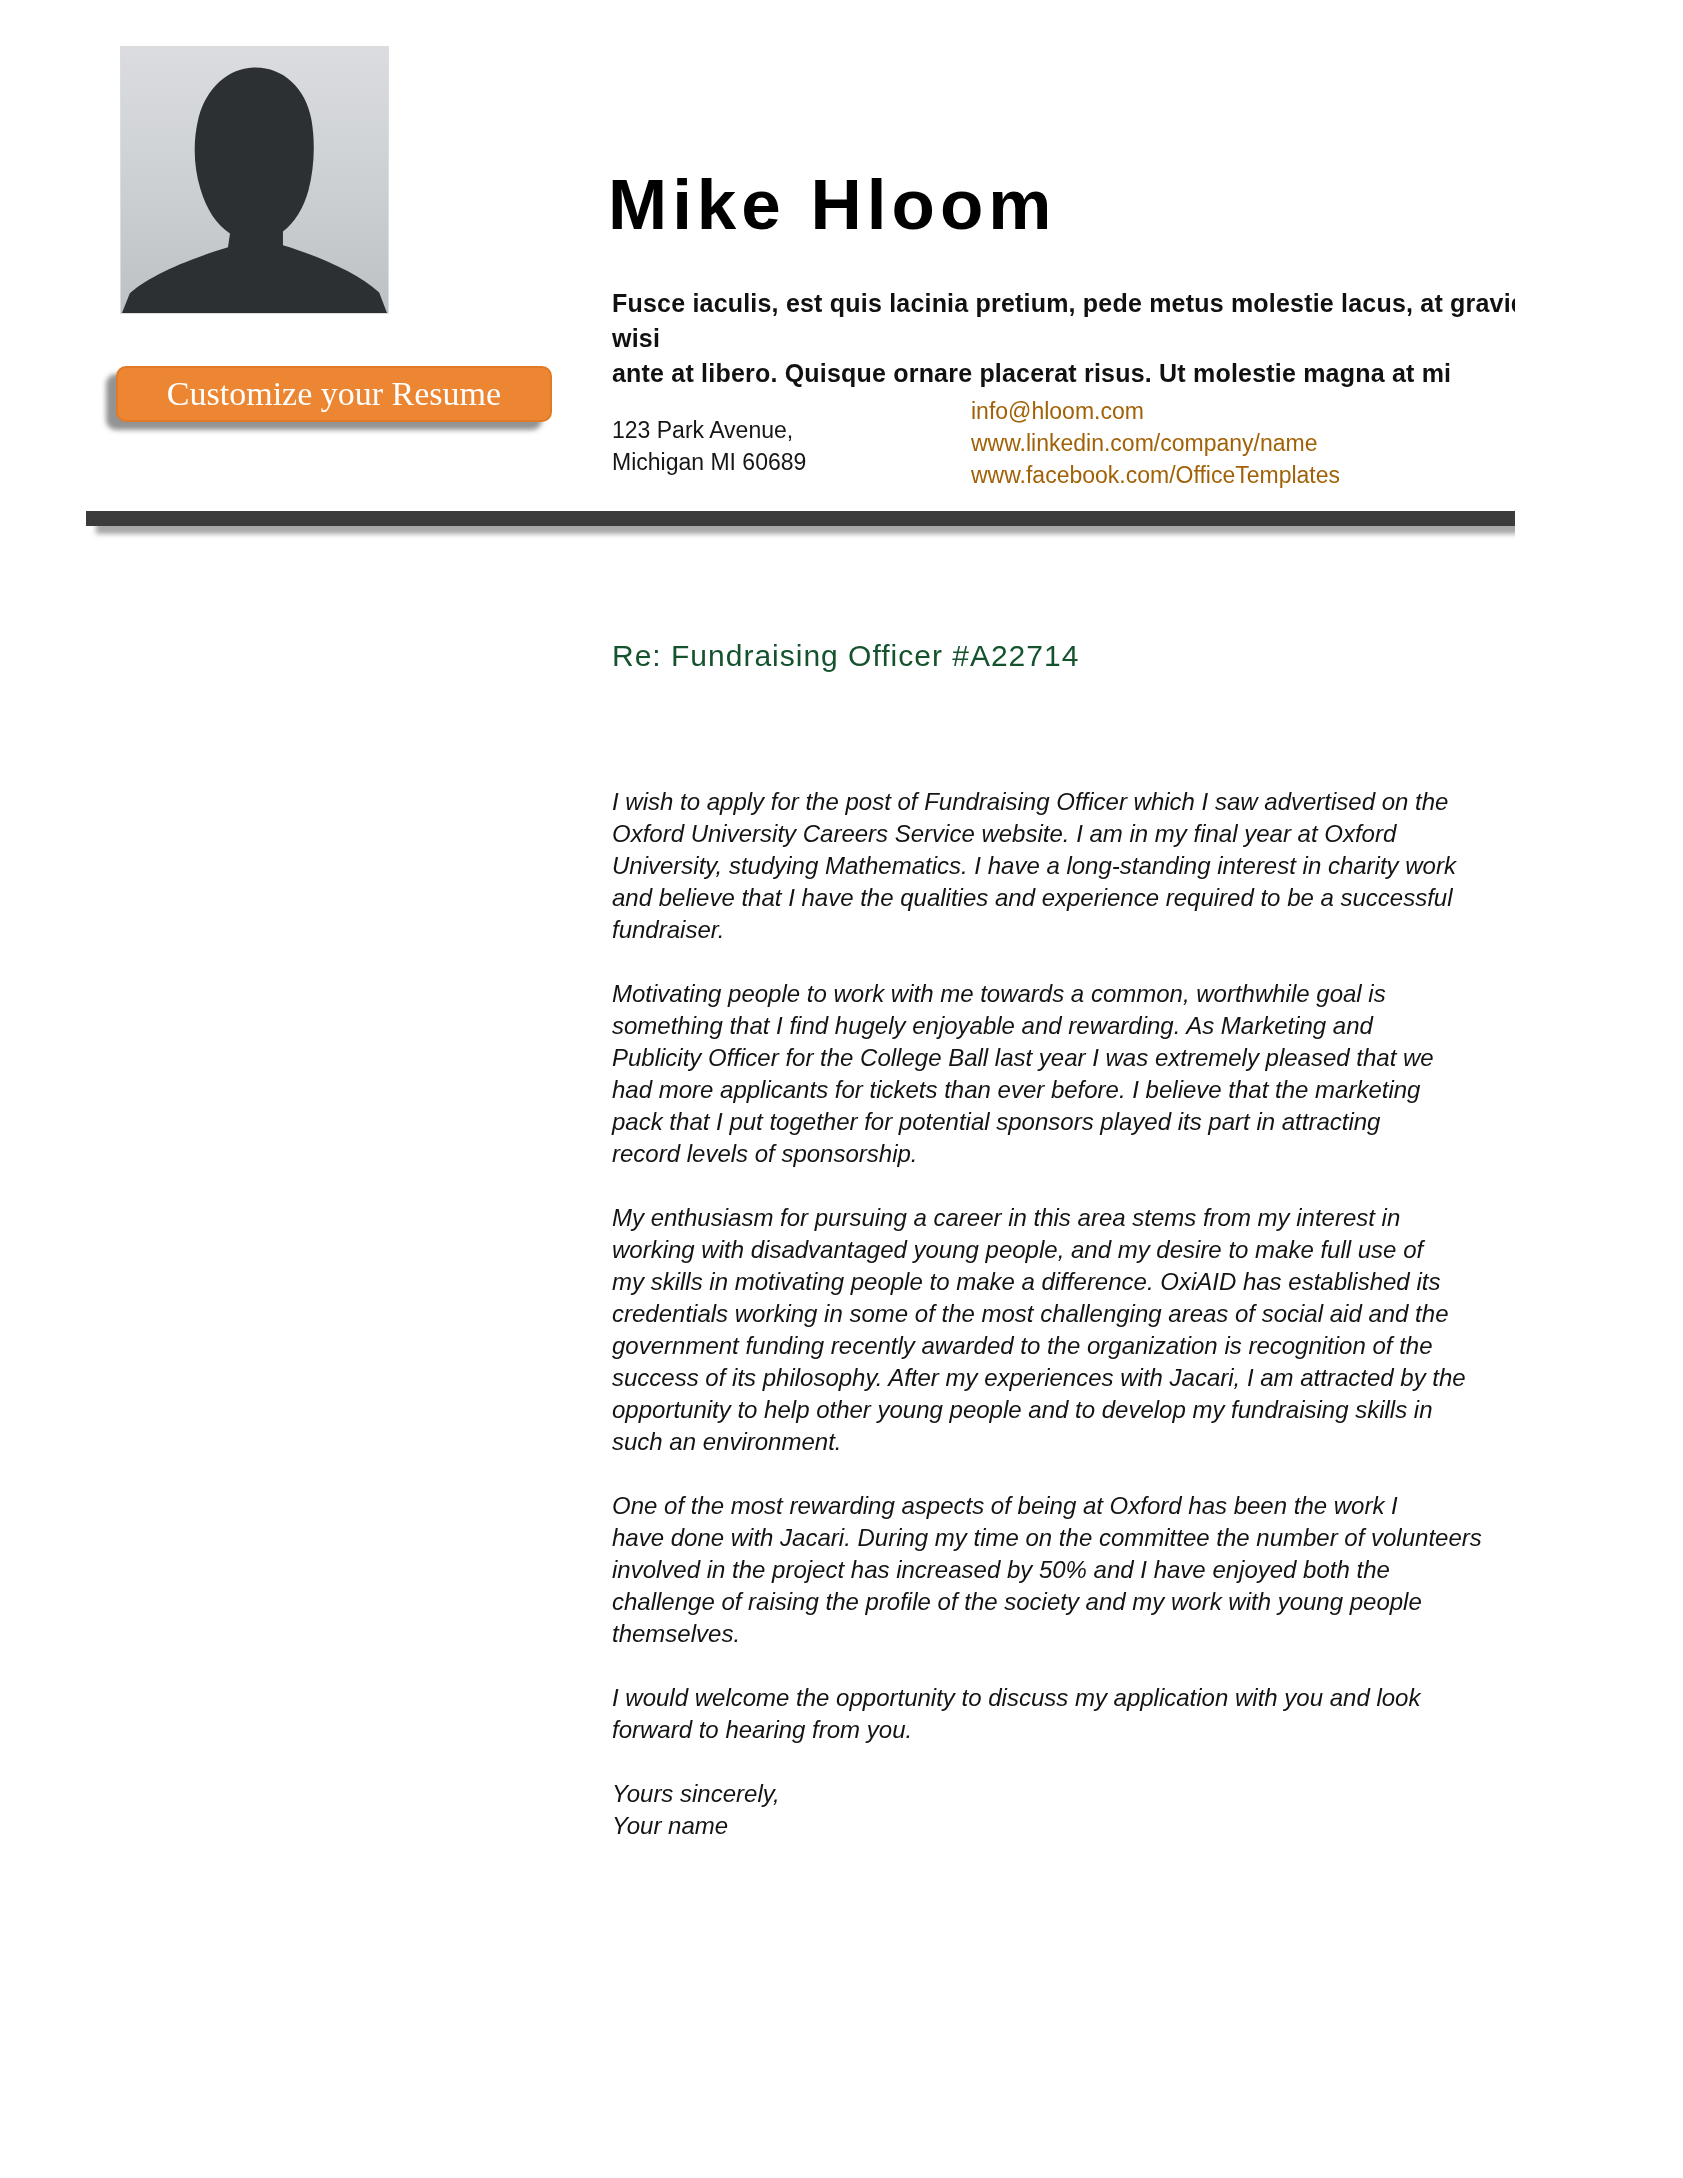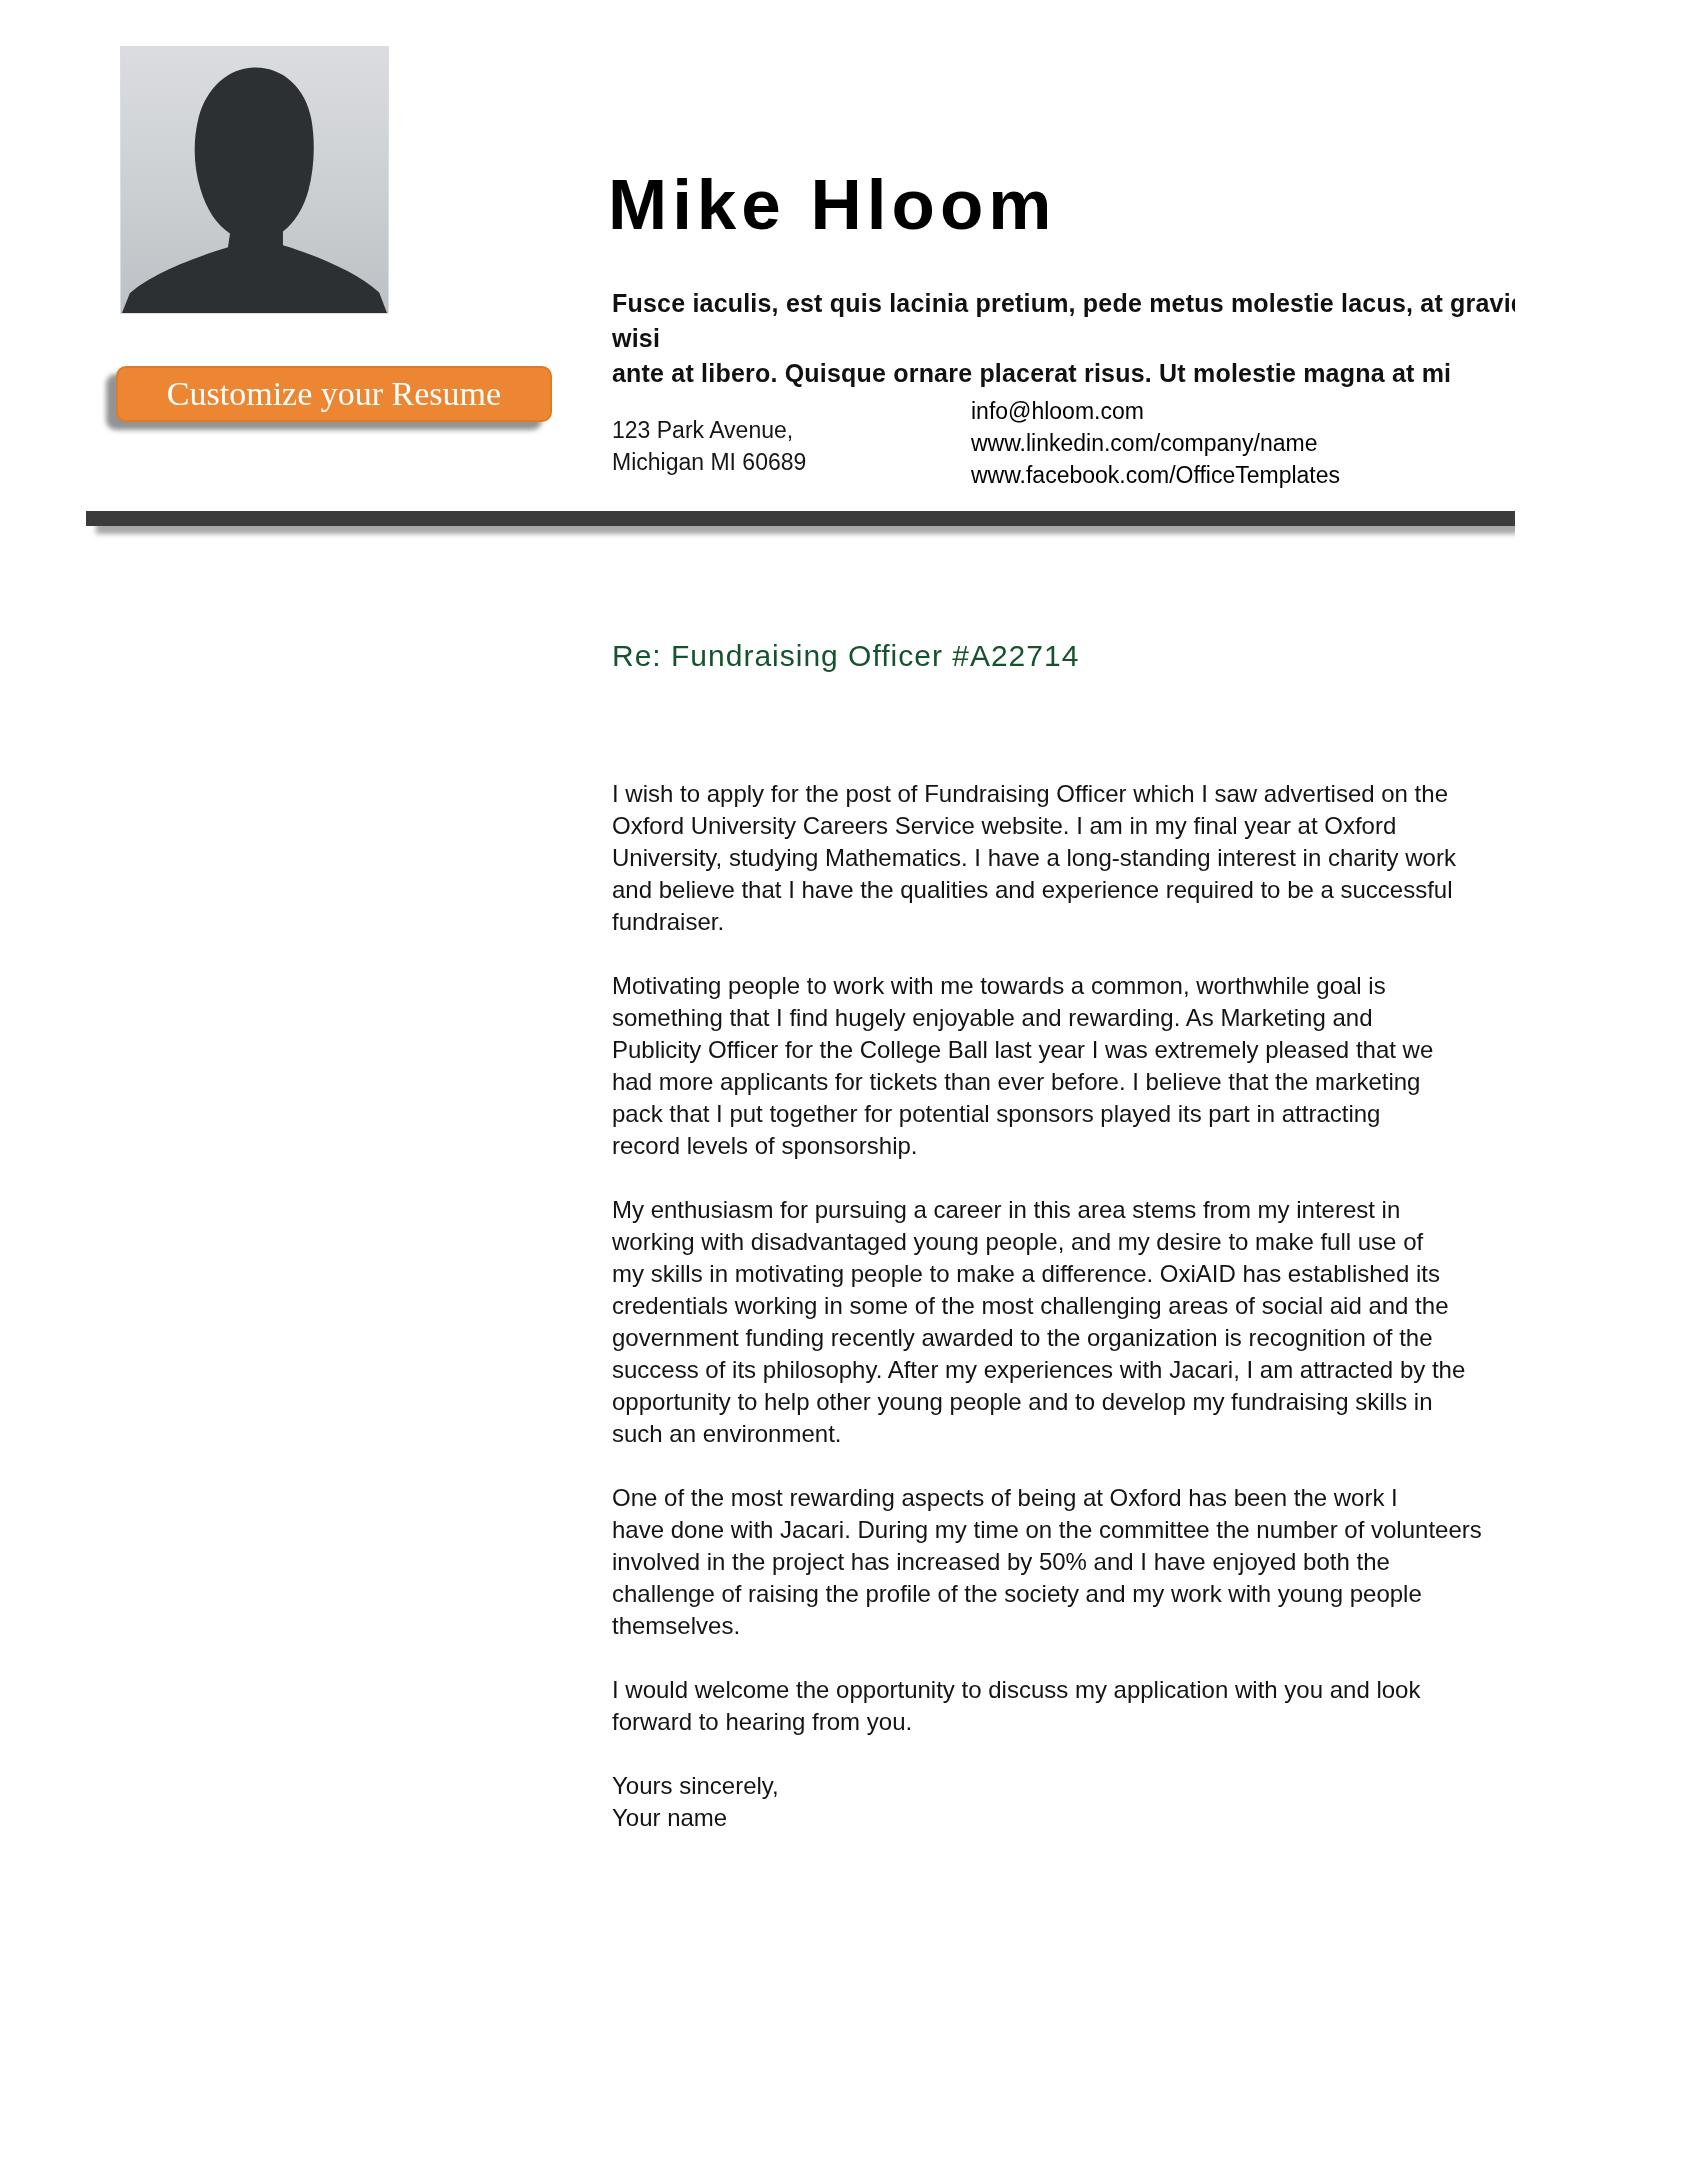--- a/index.html
+++ b/index.html
@@ -27,21 +27,21 @@
     position:absolute;left:612px;top:286px;width:980px;
     font-size:25px;font-weight:700;line-height:35px;
     color:#111;white-space:pre-line;letter-spacing:0.2px;
   }
   .addr-col{
     position:absolute;left:612px;top:414px;
     font-size:23px;line-height:32px;white-space:pre-line;color:#161616;
   }
   .contact-col{
     position:absolute;left:971px;top:395px;
-    font-size:23px;line-height:32px;color:#000000;
+    font-size:23px;line-height:32px;color:#a16207;
   }
   .contact-col div{height:32px;}
   .customize-btn{
     position:absolute;left:116px;top:366px;width:436px;height:56px;
     background:#ed8633;border:2px solid #e0説7a26;border:2px solid #e07a26;border-radius:10px;
     box-shadow:-10px 8px 5px rgba(128,128,128,0.85);
     display:flex;align-items:center;justify-content:center;
     font-family:"Liberation Serif", serif;font-size:34px;color:#ffffff;
     box-sizing:border-box;cursor:pointer;white-space:nowrap;
   }
@@ -58,21 +58,21 @@
   }
   .subject{
     position:absolute;left:612px;top:639px;
     font-size:30px;letter-spacing:1px;color:#14532d;white-space:nowrap;text-align:center;
   }
   .body-text{
     position:absolute;left:612px;top:778px;width:1000px;
     font-size:24px;line-height:32px;color:#141414;
   }
   .body-text p{
-    margin:0 0 32px 0;white-space:pre-line;
+    margin:8px 0 32px 0;white-space:pre-line;font-style:italic;
   }
   .signoff{white-space:pre-line;margin:0;}
 </style>
 </head>
 <body>
 
 <div class="page">
 
   <div class="photo">
     <svg viewBox="0 0 272 271" preserveAspectRatio="none">

